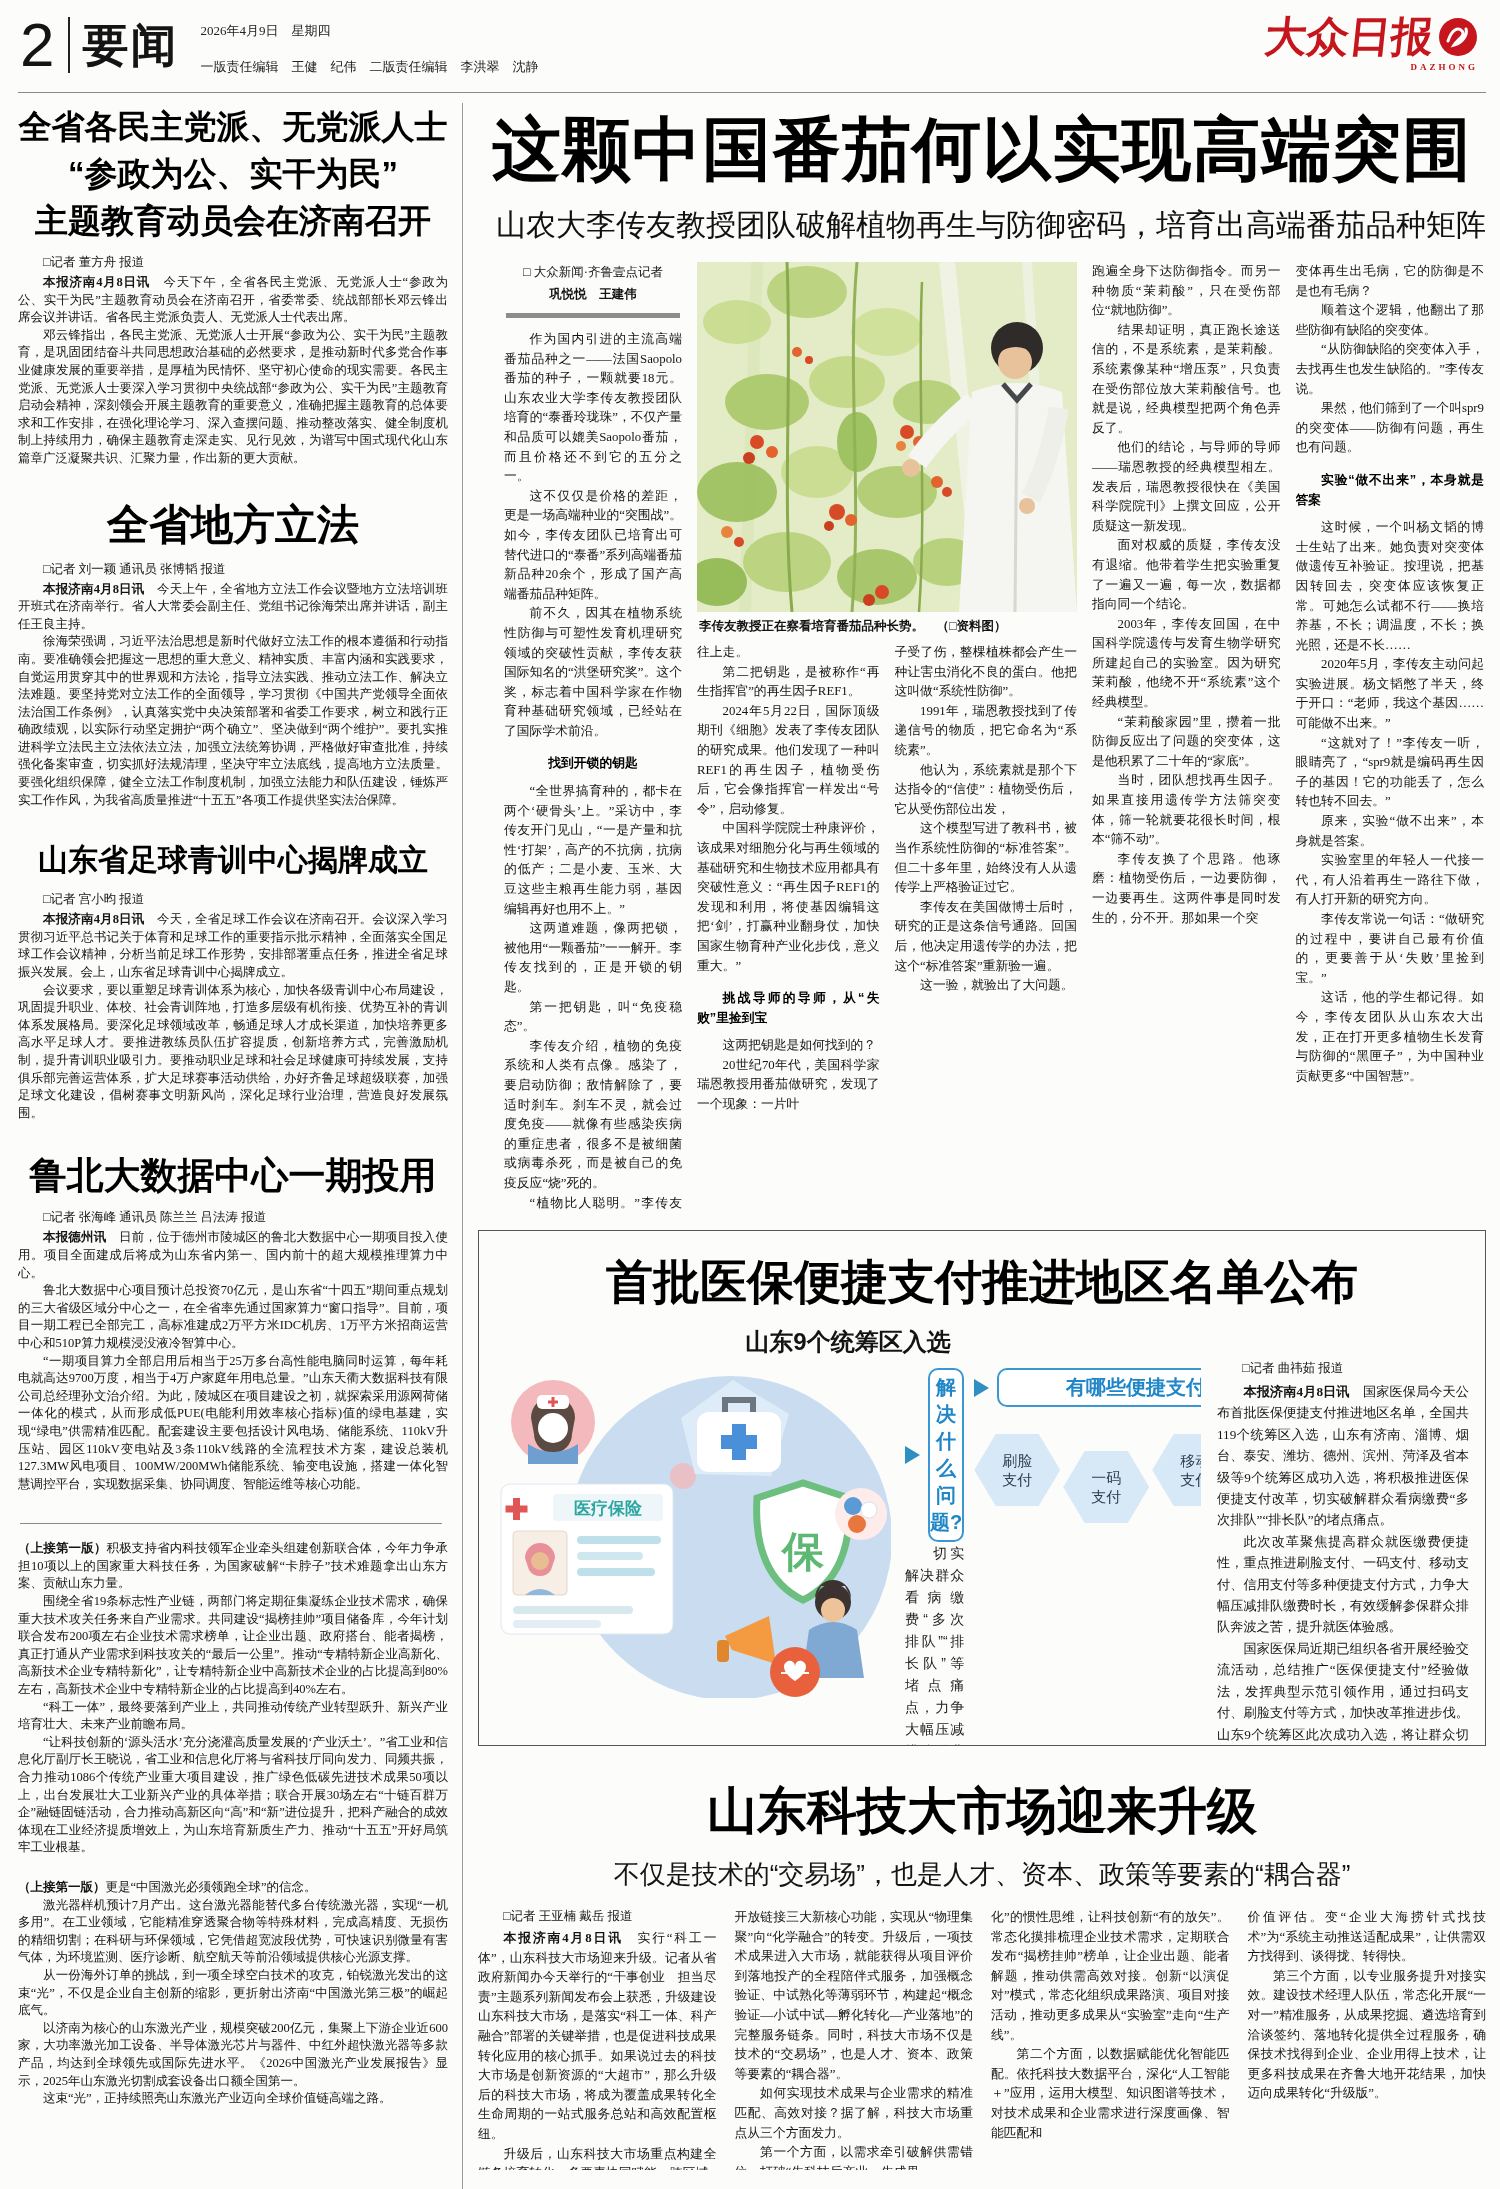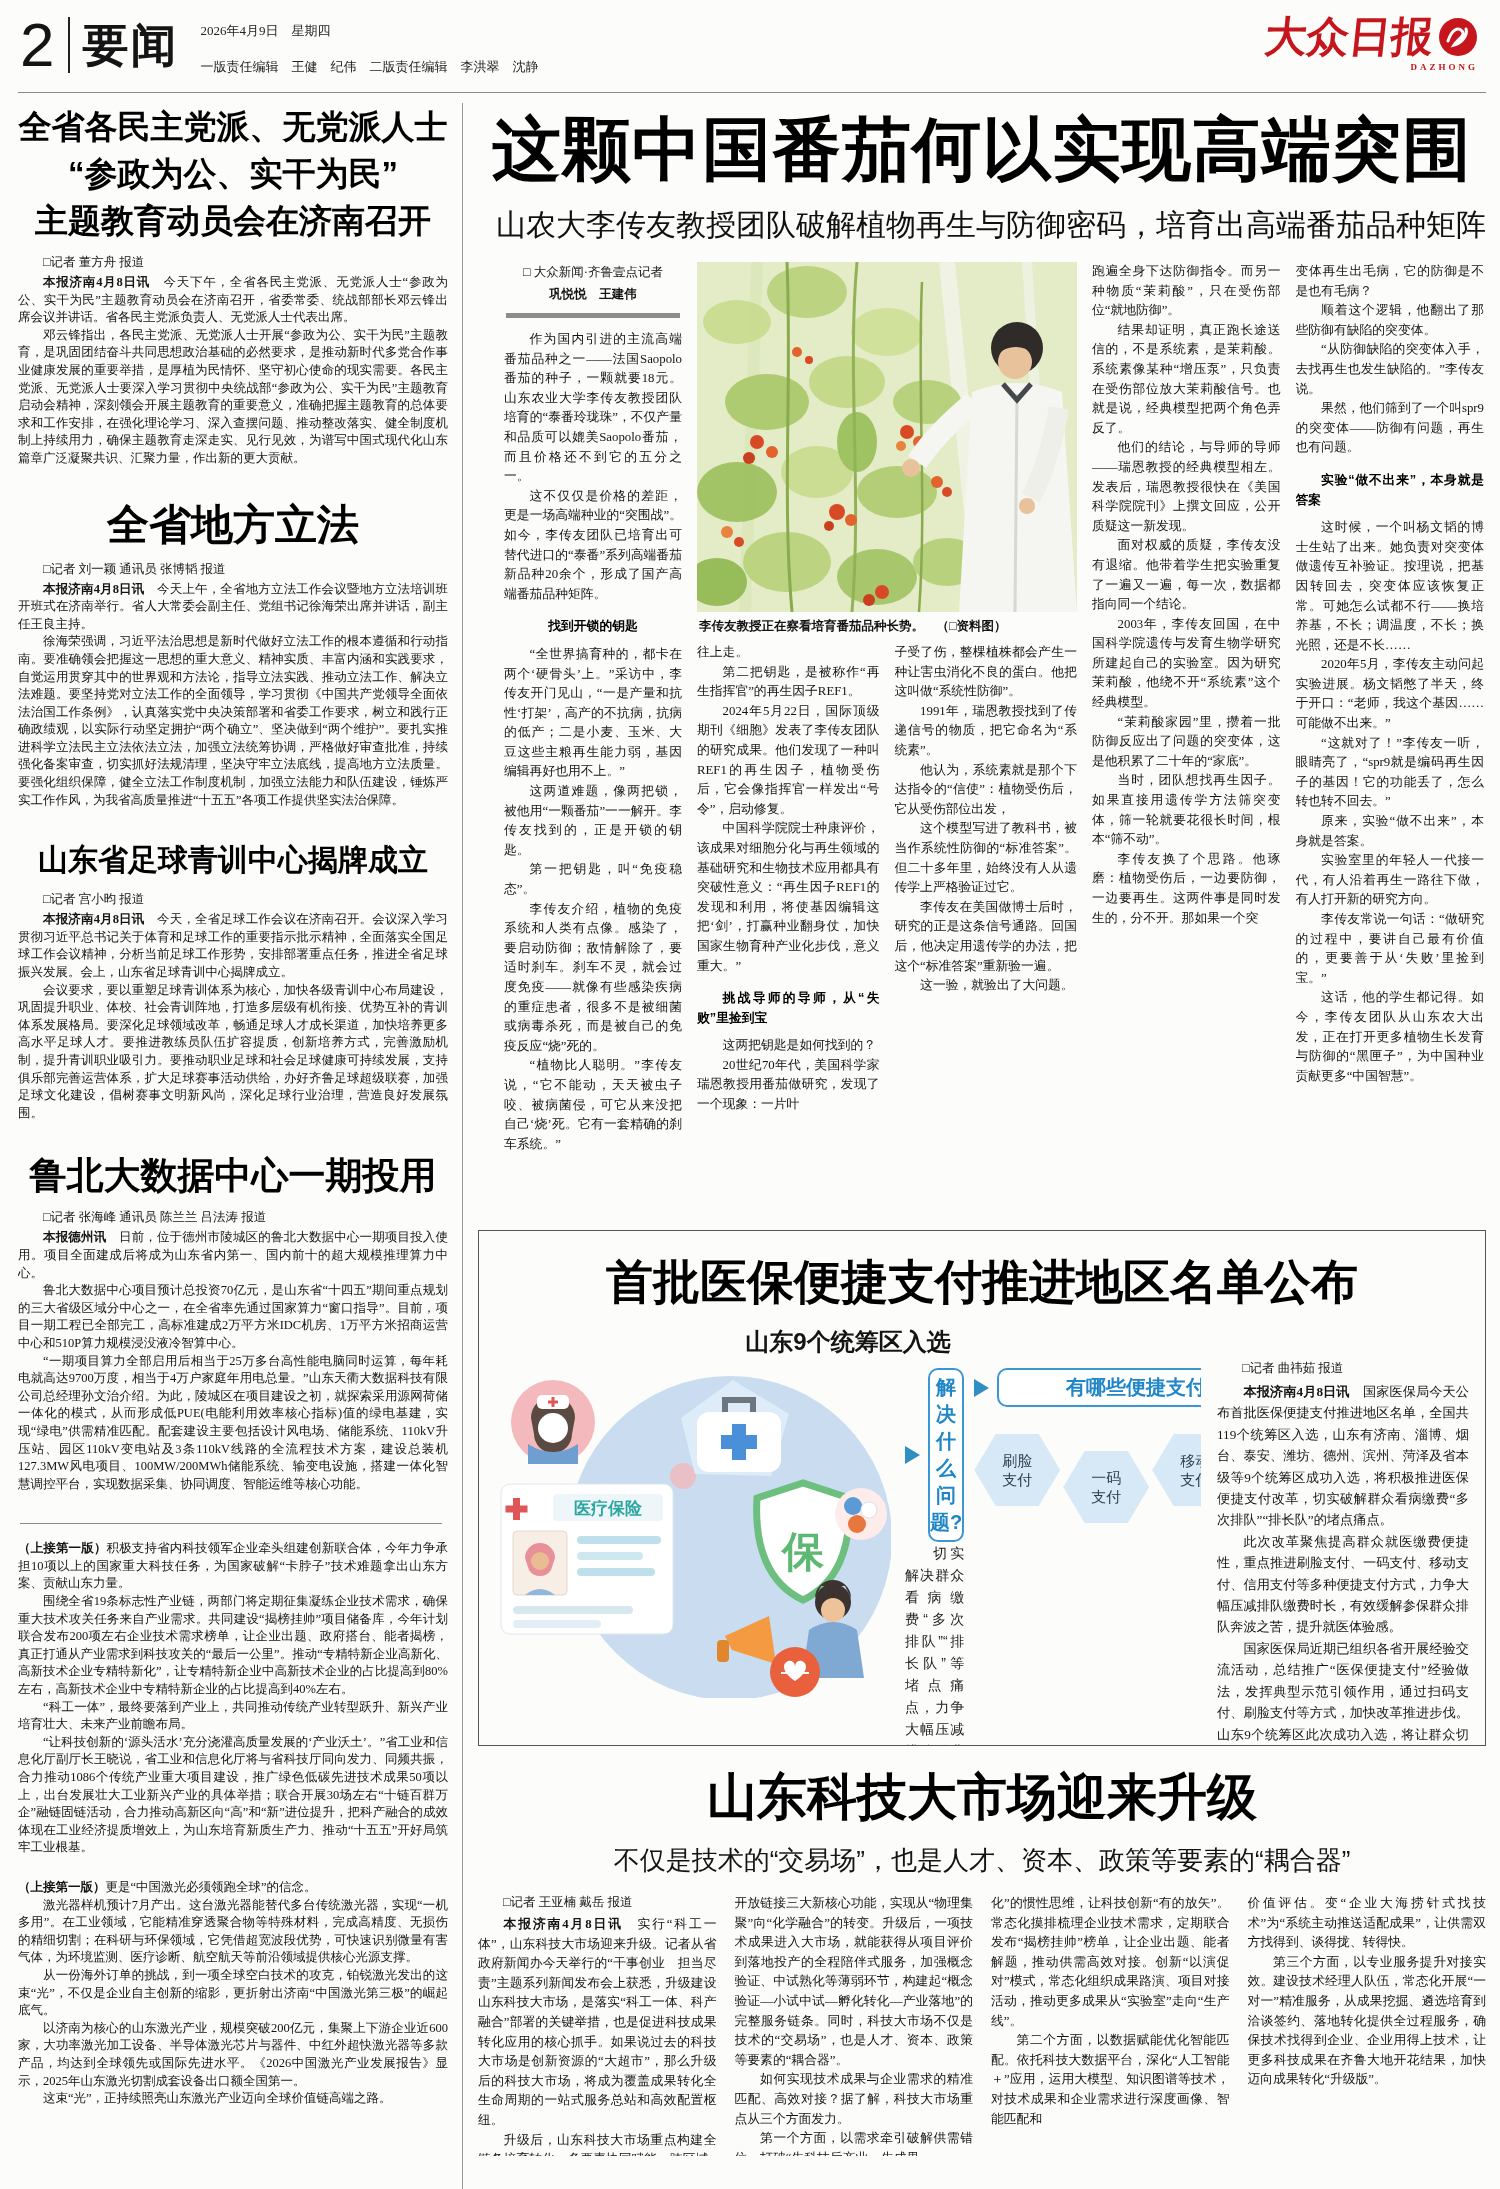--- a/index.html
+++ b/index.html
@@ -79,21 +79,21 @@
   .hex{width:86px;height:72px;clip-path:polygon(25% 0,75% 0,100% 50%,75% 100%,25% 100%,0 50%);
       background:#d7e8f6;display:flex;align-items:center;justify-content:center;text-align:center;
       font-size:15px;line-height:19px;color:#2c3e50;font-family:"Liberation Sans",sans-serif;}
   .hex span{width:2.3em;display:inline-block;}
   .hex.low{margin-top:34px;}
   .hex.mid{margin-top:20px;}
   .mb-story{width:252px;min-width:252px;padding-top:42px;overflow:hidden;}
   .mb-story .byline{font-size:12.5px;margin:0 0 4px;}
   .mb-story p{font-size:13.2px;line-height:21.4px;}
   
-  .techmkt{margin-top:18px;}
+  .techmkt{margin-top:32px;}
   .tm-title{font-family:"Liberation Sans",sans-serif;font-weight:900;font-size:50px;
       text-align:center;margin:8px 0 0;color:#000;}
   .tm-sub{font-family:"Liberation Sans",sans-serif;font-size:26px;font-weight:500;text-align:center;margin:12px 0 16px;}
   .tm-cols{display:flex;gap:18px;height:262px;overflow:hidden;}
   .tm-col{flex:1;overflow:hidden;}
   .tm-col p{font-size:12.8px;line-height:19.6px;}
   .tm-col .byline{margin:0 0 4px;}
 </style>
 </head>
 <body>
@@ -195,20 +195,21 @@
         <div class="tomato-sub">山农大李传友教授团队破解植物再生与防御密码，培育出高端番茄品种矩阵</div>
         <div class="t-body tomato">
           <div class="t-col t-c1">
             <div class="t-byline">
               <div>□ 大众新闻·齐鲁壹点记者</div>
               <div class="n">巩悦悦　王建伟</div>
             </div>
             <div>
                 <p>作为国内引进的主流高端番茄品种之一——法国Saopolo番茄的种子，一颗就要18元。山东农业大学李传友教授团队培育的“泰番玲珑珠”，不仅产量和品质可以媲美Saopolo番茄，而且价格还不到它的五分之一。</p>
                 <p>这不仅仅是价格的差距，更是一场高端种业的“突围战”。如今，李传友团队已培育出可替代进口的“泰番”系列高端番茄新品种20余个，形成了国产高端番茄品种矩阵。</p>
+                <p>前不久，因其在植物系统性防御与可塑性发育机理研究领域的突破性贡献，李传友获国际知名的“洪堡研究奖”。这个奖，标志着中国科学家在作物育种基础研究领域，已经站在了国际学术前沿。</p>
                 <p class="subhead">找到开锁的钥匙</p>
                 <p>“全世界搞育种的，都卡在两个‘硬骨头’上。”采访中，李传友开门见山，“一是产量和抗性‘打架’，高产的不抗病，抗病的低产；二是小麦、玉米、大豆这些主粮再生能力弱，基因编辑再好也用不上。”</p>
                 <p>这两道难题，像两把锁，被他用“一颗番茄”一一解开。李传友找到的，正是开锁的钥匙。</p>
                 <p>第一把钥匙，叫“免疫稳态”。</p>
                 <p>李传友介绍，植物的免疫系统和人类有点像。感染了，要启动防御；敌情解除了，要适时刹车。刹车不灵，就会过度免疫——就像有些感染疾病的重症患者，很多不是被细菌或病毒杀死，而是被自己的免疫反应“烧”死的。</p>
                 <p>“植物比人聪明。”李传友说，“它不能动，天天被虫子咬、被病菌侵，可它从来没把自己‘烧’死。它有一套精确的刹车系统。”</p>
               </div>
           </div>
           <div class="t-mid">
             <svg class="t-photo" viewBox="0 0 380 350" preserveAspectRatio="none">

